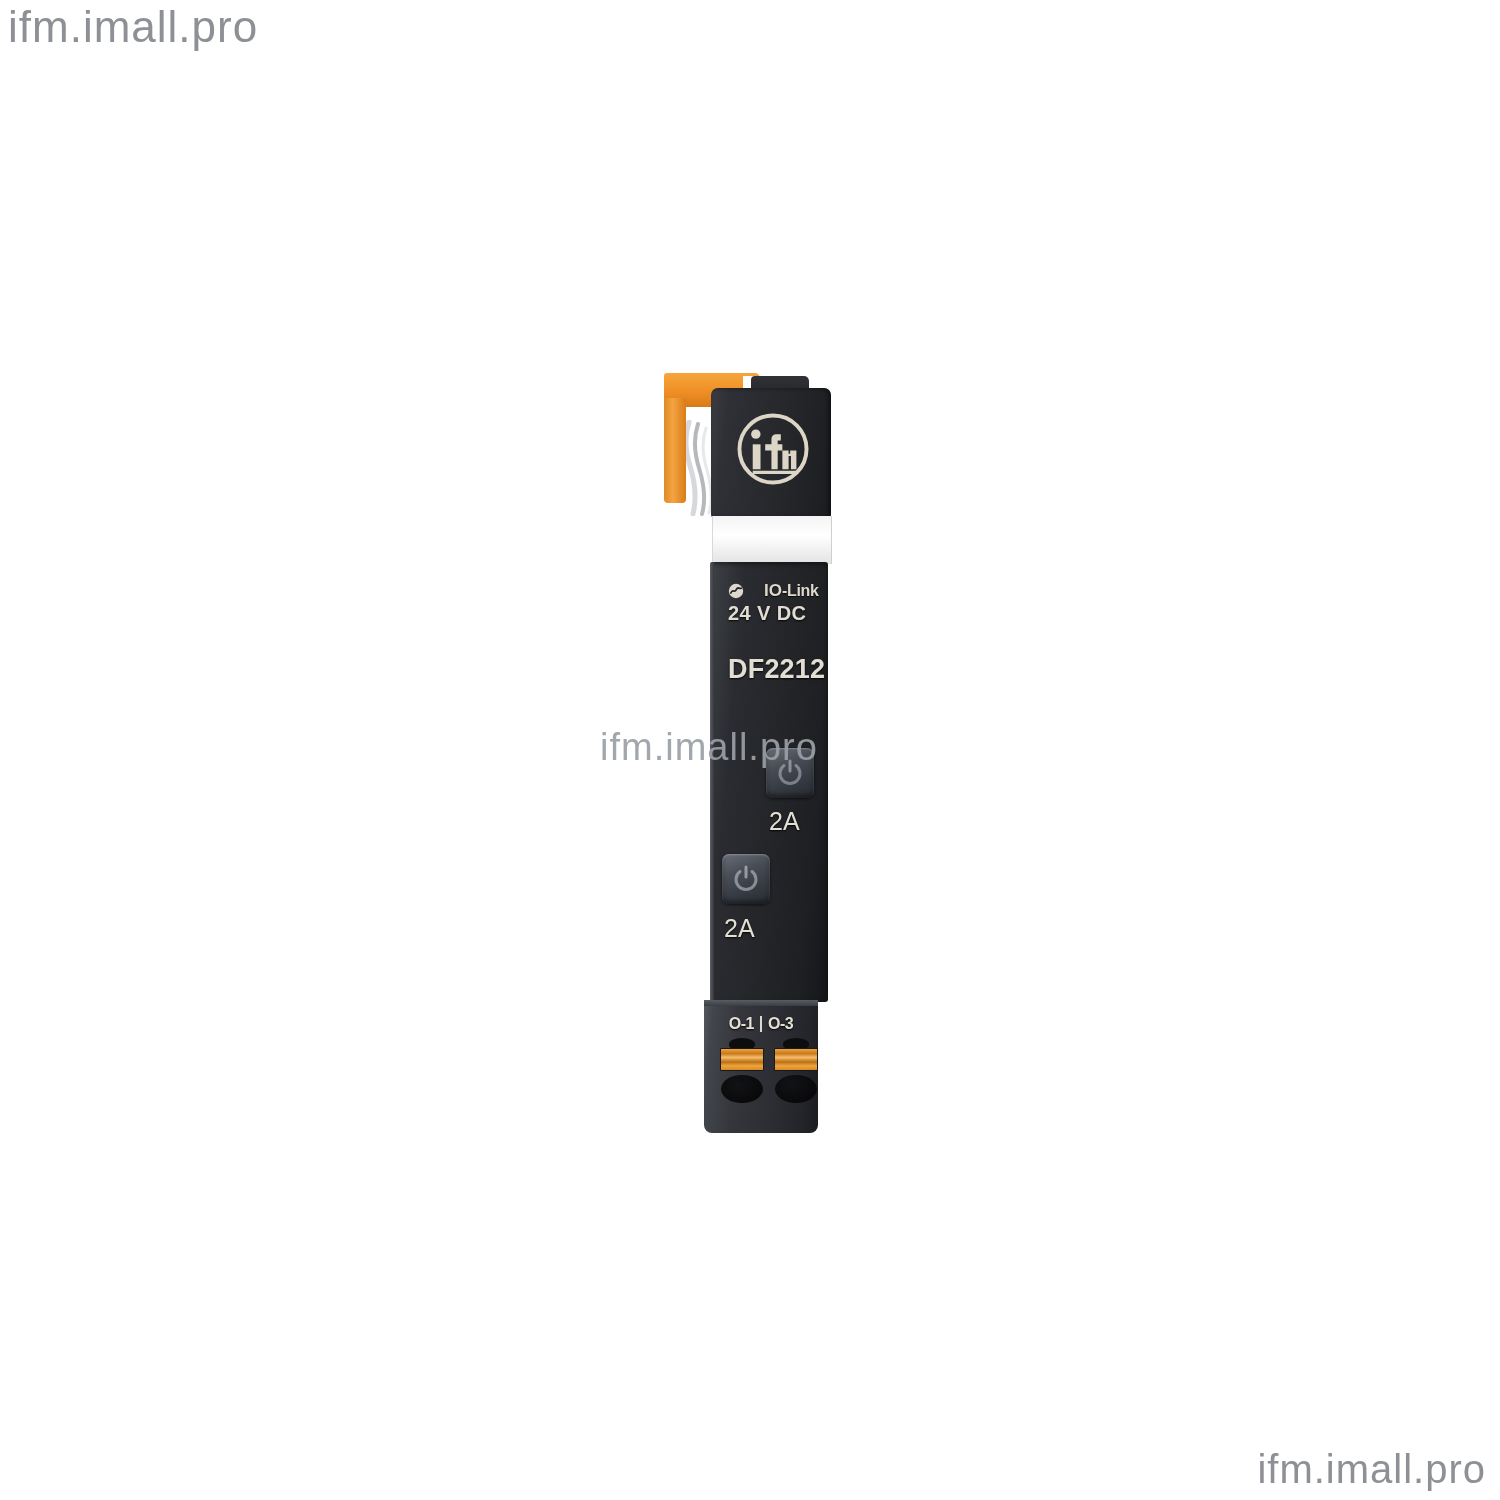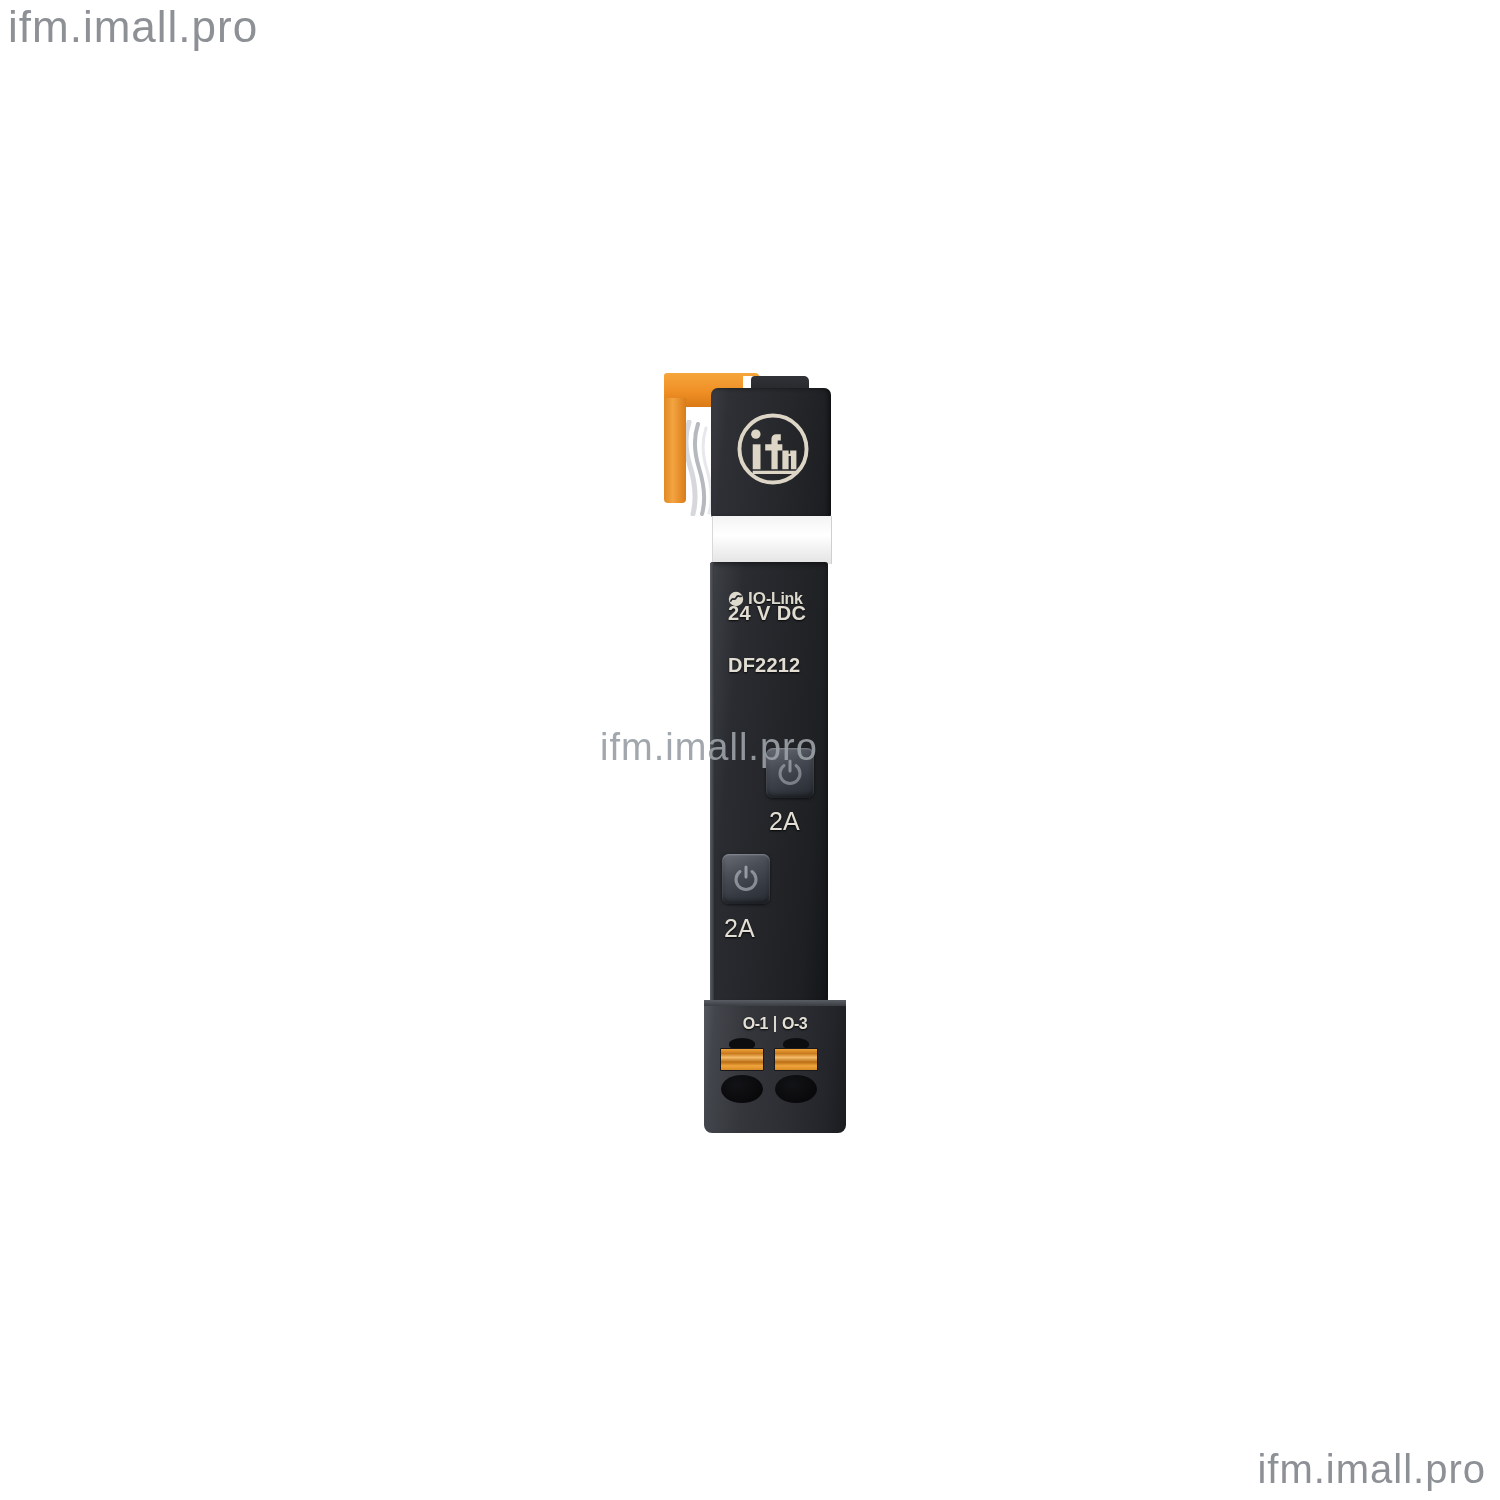--- a/index.html
+++ b/index.html
@@ -166,24 +166,24 @@
     left: 0; top: 0;
     width: 4px; height: 100%;
     background: linear-gradient(90deg,#5b5e64 0%, #35373c 100%);
     border-radius: 3px 0 0 3px;
   }
 
   
   .io-link-row {
     position: absolute;
     left: 18px;
-    top: 28px;
+    top: 20px;
     display: flex;
     align-items: center;
-    gap: 4px;
+    gap: 20px;
   }
   .io-link-badge {
     width: 16px;
     height: 16px;
     flex: 0 0 auto;
   }
   .io-link-text {
     font-family: "Liberation Sans", sans-serif;
     font-weight: bold;
     font-size: 16px;
@@ -203,21 +203,21 @@
     font-size: 20px;
     font-weight: bold;
     color: #e2ddd2;
     letter-spacing: 0.4px;
     text-shadow: 0 1px 2px rgba(0,0,0,.85);
   }
   .model-text {
     position: absolute;
     left: 18px;
     top: 92px;
-    font-size: 20px;
+    font-size: 27px;
     font-weight: bold;
     color: #e3ded3;
     letter-spacing: 0.2px;
     text-shadow: 0 1px 2px rgba(0,0,0,.85);
   }
 
   
   .chan-btn {
     position: absolute;
     width: 48px;
@@ -254,21 +254,21 @@
     z-index: 7;
   }
   #amp-label-1 { left: 59px; top: 245px; }
   #amp-label-2 { left: 14px; top: 352px; }
 
   
   .terminal-block {
     position: absolute;
     left: 49px;
     top: 632px;
-    width: 142px;
+    width: 114px;
     height: 133px;
     background: linear-gradient(95deg,
         #55585e 0%, #42454b 8%, #34363b 30%,
         #2c2e33 60%, #23252a 85%, #1a1c1f 100%);
     border-radius: 2px 2px 8px 8px;
     z-index: 6;
   }
   .terminal-top-edge {
     position: absolute;
     left: 0; top: 0;

